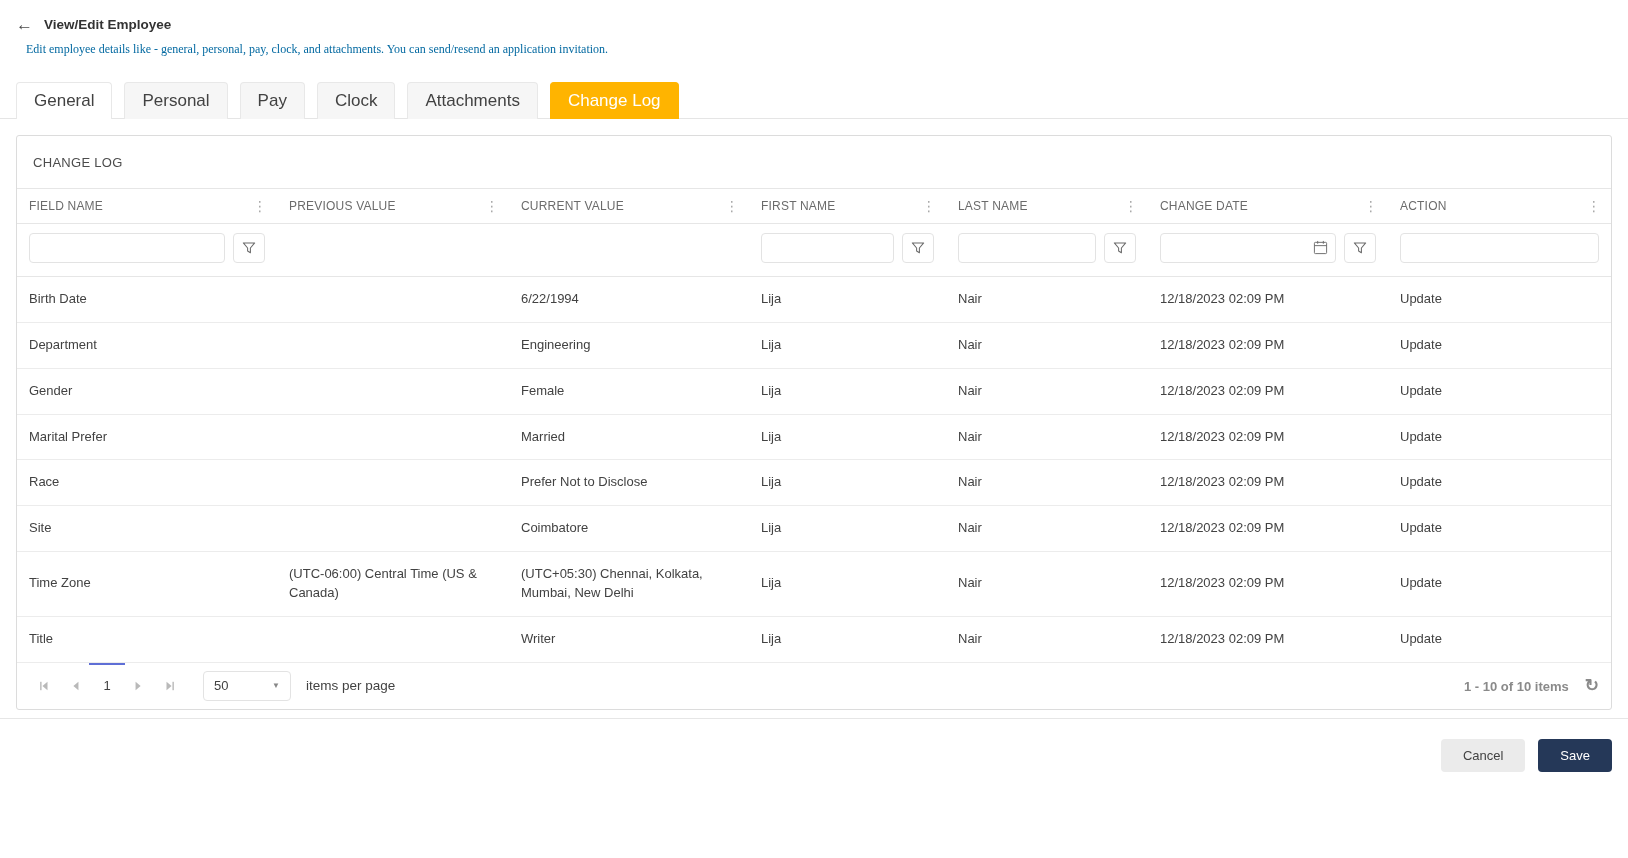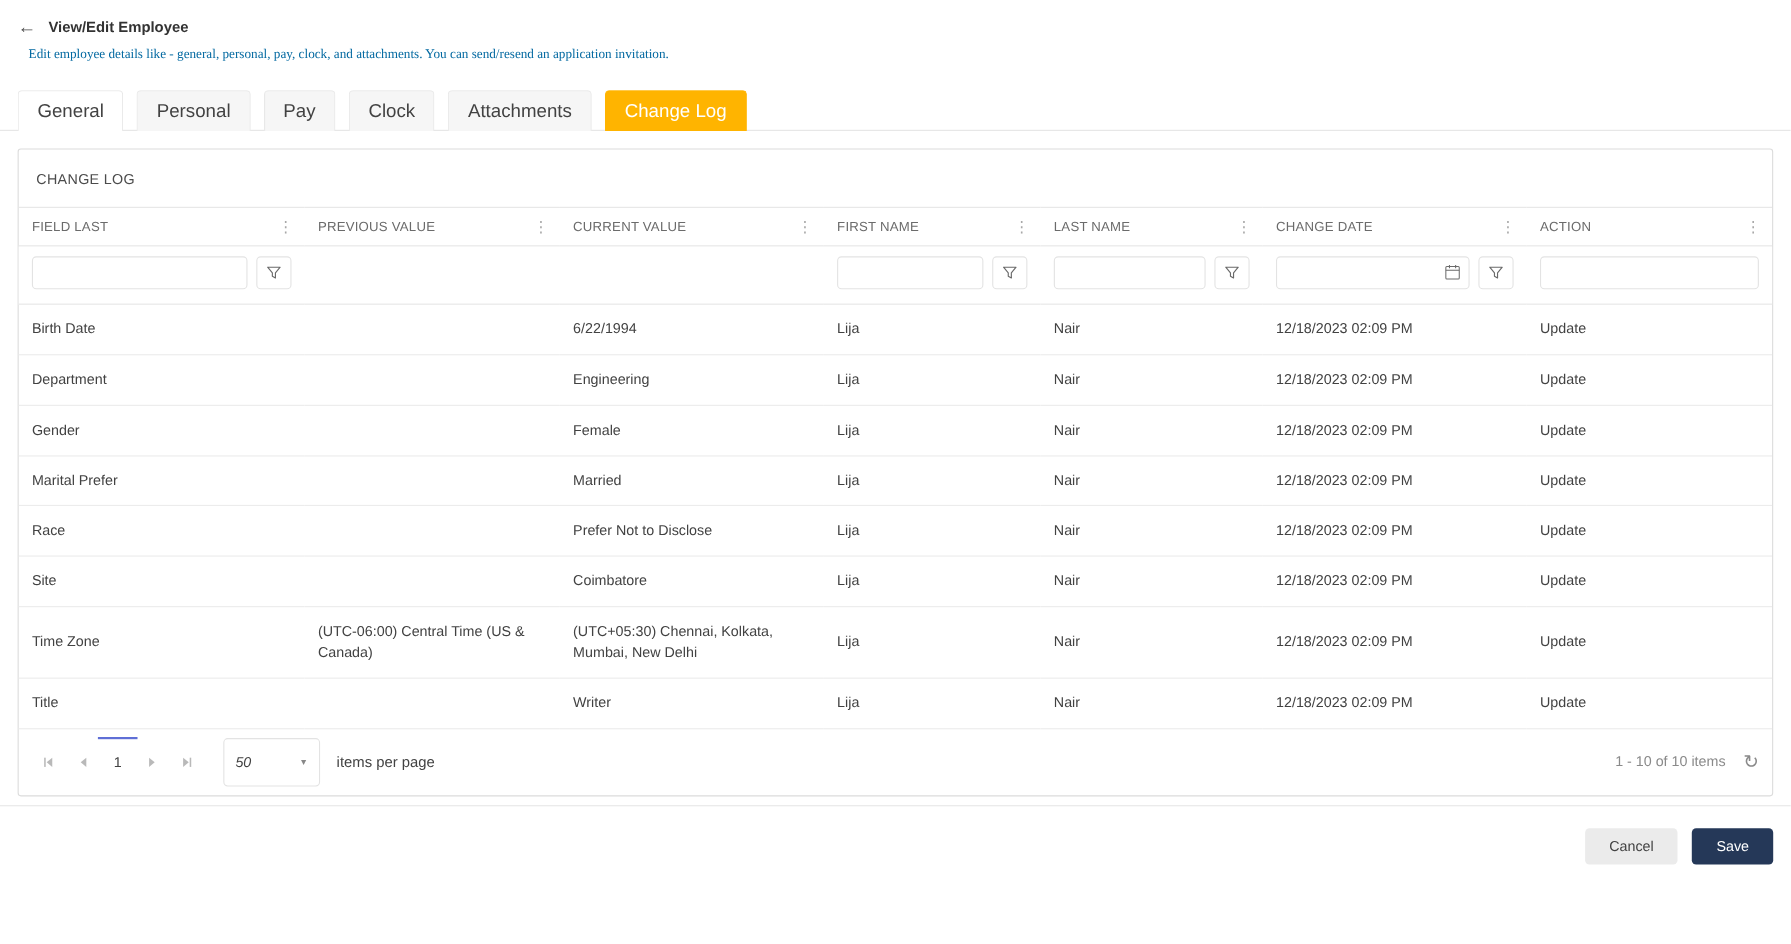--- a/index.html
+++ b/index.html
@@ -80,28 +80,28 @@
   }
   .pg-num {
     width: 28px; height: 28px; background: none; border: none; font: inherit;
     color: #424242; cursor: pointer; position: relative;
   }
   .pg-num::before {
     content: ""; position: absolute; top: -9px; left: -4px; right: -4px; height: 2px;
     background: var(--page-indicator, #5f6fd6);
   }
   .pg-size {
-    margin-left: 16px; width: 88px; height: 44px;
+    margin-left: 16px; width: 88px; height: 30px;
     border: 1px solid #e3e3e3; border-radius: 4px; background: #fff;
     display: flex; align-items: center; justify-content: space-between;
-    padding: 0 10px; cursor: pointer; color: #424242; font-style: italic;
+    padding: 0 10px; cursor: pointer; color: #424242;
   }
   .pg-size .caret { font-size: 8px; color: #888; }
   .pg-label { margin-left: 13px; font-size: 13.5px; color: #424242; }
-  .pg-right { margin-left: auto; display: flex; align-items: flex-start; gap: 16px; color: #8a8a8a; font-size: 13px; }
+  .pg-right { margin-left: auto; display: flex; align-items: flex-end; gap: 16px; color: #8a8a8a; font-size: 13px; font-weight: bold; }
   .refresh-icon { font-size: 17px; color: #8a8a8a; cursor: pointer; line-height: 1; }
 
   
   .footer-divider { border: none; border-top: 1px solid #e6e6e6; margin: 0; }
   .footer { display: flex; justify-content: flex-end; align-items: center; gap: 13px; padding: 20px 16px; }
   .btn { border: none; border-radius: 4px; font: inherit; padding: 9px 22px; cursor: pointer; }
   .btn-cancel { background: #ebebeb; color: #424242; }
   .btn-save { background: var(--save, #253858); color: #ffffff; }
 </style>
 </head>
@@ -133,21 +133,21 @@
         <col style="width:232px">
         <col style="width:240px">
       <col style="width:197px">
         <col style="width:202px">
         <col style="width:240px">
         <col>
     </colgroup>
     <thead>
       <tr>
         <th>
-          <span>FIELD LAST</span>
+          <span>FIELD NAME</span>
           <span class="kebab">⋮</span>
         </th>
         <th>
           <span>PREVIOUS VALUE</span>
           <span class="kebab">⋮</span>
         </th>
         <th>
           <span>CURRENT VALUE</span>
           <span class="kebab">⋮</span>
         </th>

